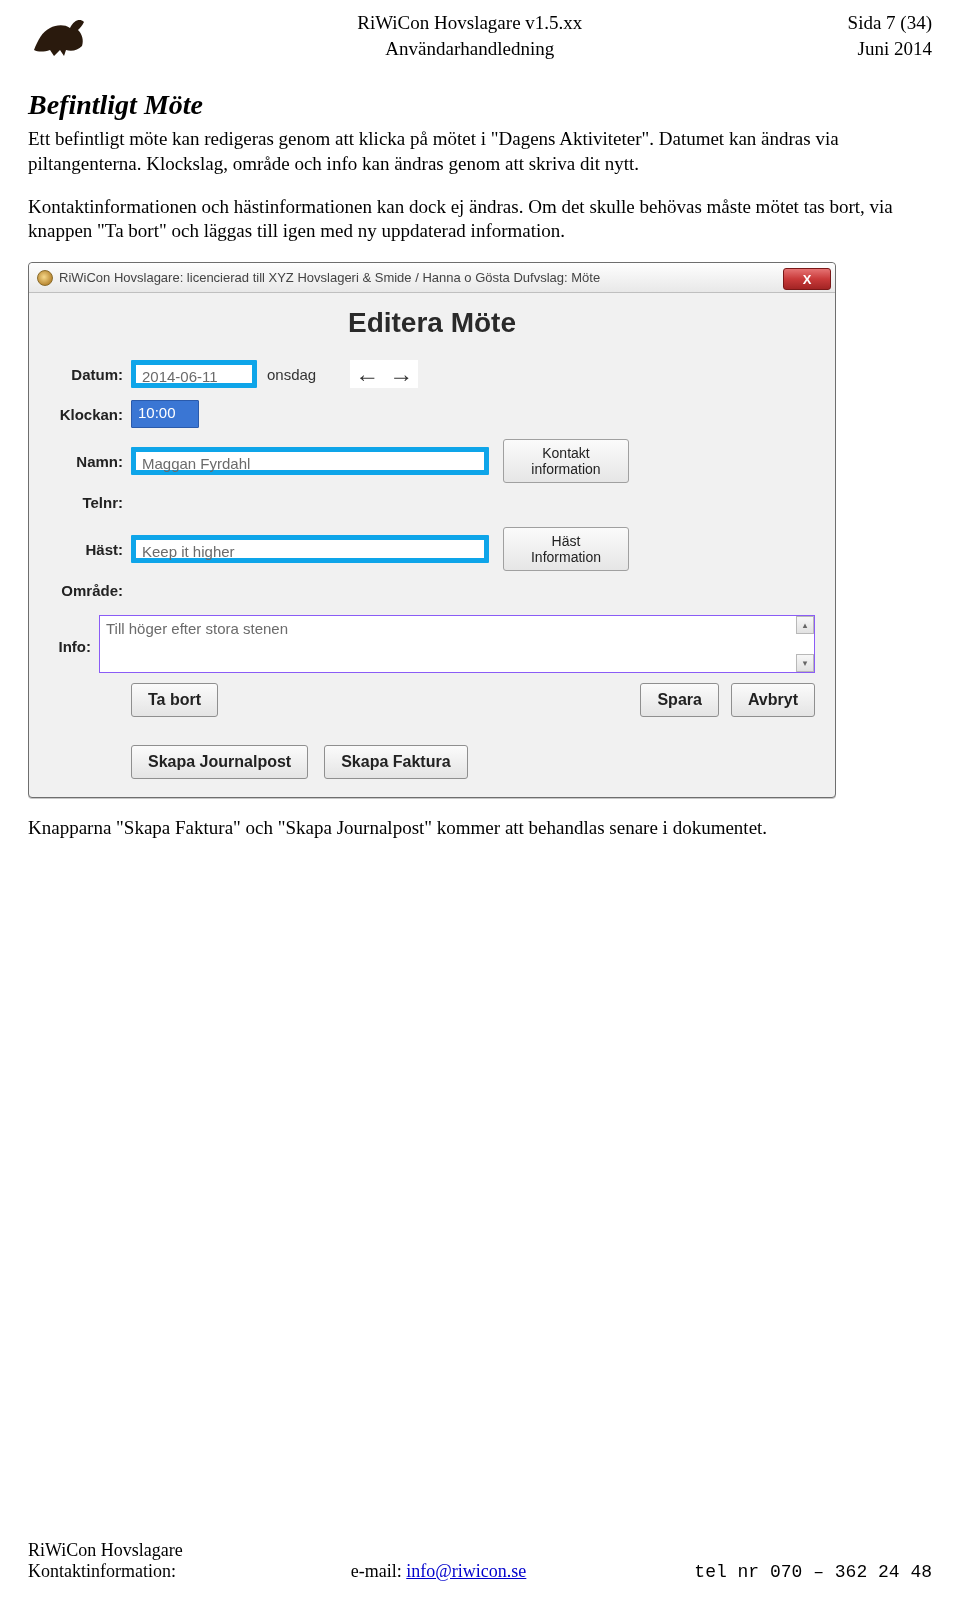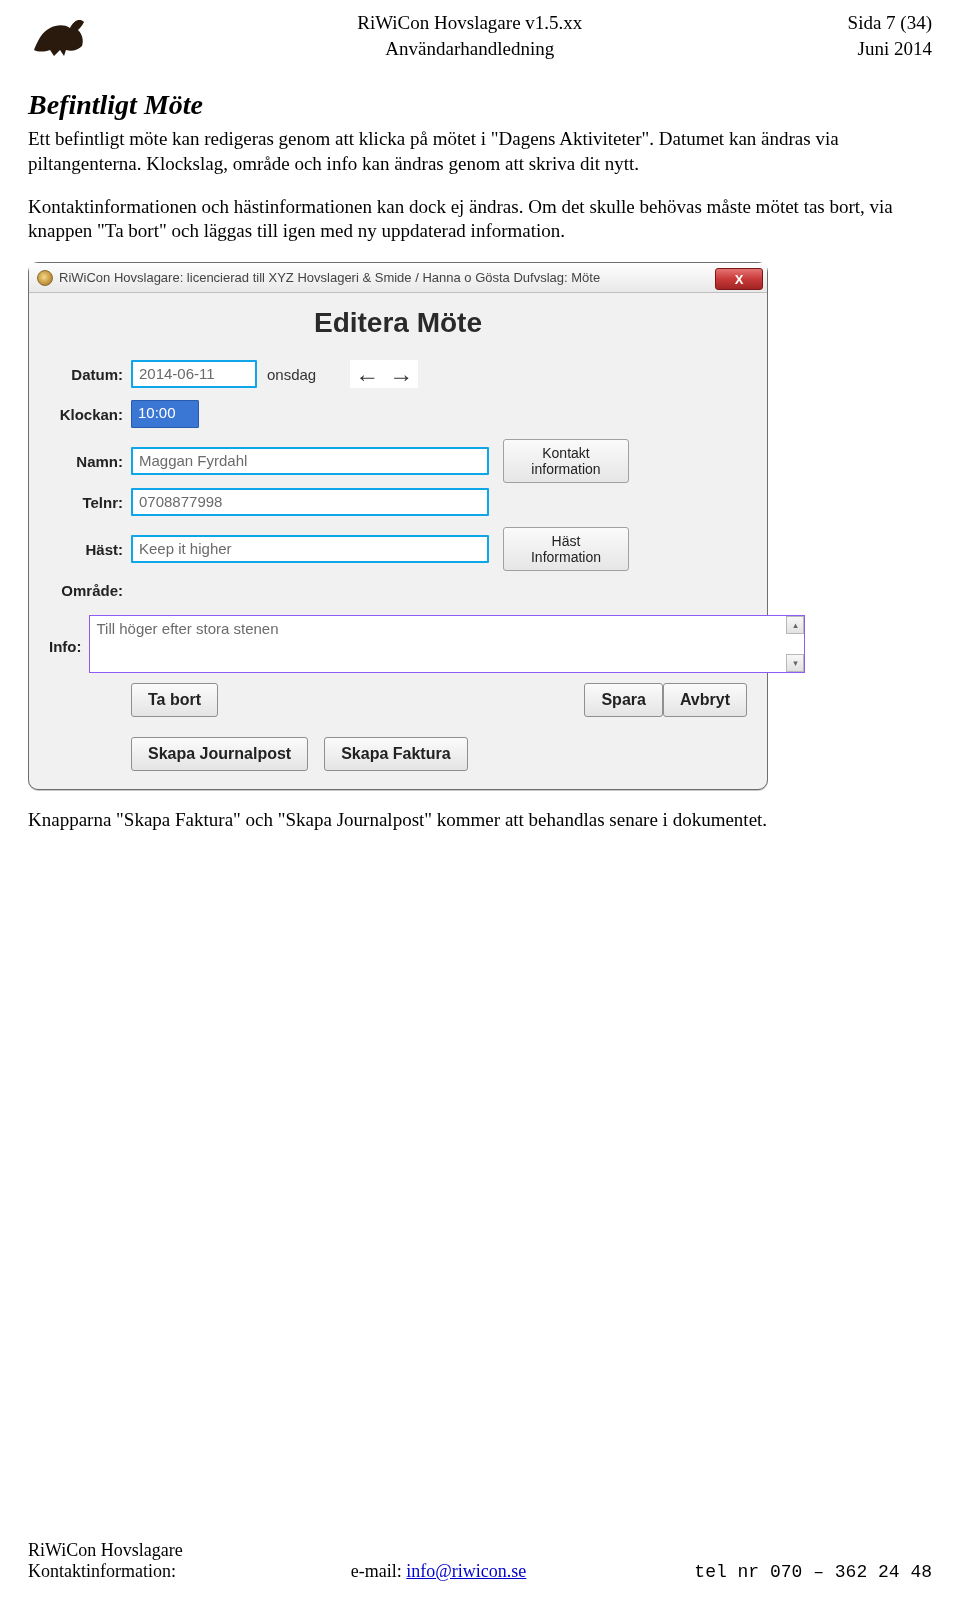--- a/index.html
+++ b/index.html
@@ -43,27 +43,27 @@
     font-style: italic;
     margin: 4px 0 6px 0;
   }
   .para {
     font-size: 19px;
     line-height: 1.3;
     margin-bottom: 18px;
   }
   
   .app-window {
-    width: 740px;
+    width: 808px;
     margin: 6px 0 18px 0;
     font-family: "Segoe UI", Tahoma, Arial, sans-serif;
     font-size: 14px;
     background: #f1f1f1;
     border: 1px solid #6e6e6e;
-    border-radius: 10px;
+    border-radius: 4px;
     box-shadow: 0 1px 0 #c8c8c8;
     color: #333;
   }
   .titlebar {
     display: flex;
     align-items: center;
     justify-content: space-between;
     background: linear-gradient(#fefefe,#e8e8e8);
     border-bottom: 1px solid #bfbfbf;
     border-radius: 4px 4px 0 0;
@@ -109,21 +109,21 @@
   .lbl {
     width: 82px;
     text-align: right;
     padding-right: 8px;
     font-size: 15px;
     color: #222;
     font-weight: bold;
   }
   .input {
     height: 28px;
-    border: 2px solid #0ea5e9;
+    border: 5px solid #0ea5e9;
     background: #fff;
     padding: 3px 6px;
     font-family: "Segoe UI", Tahoma, sans-serif;
     font-size: 15px;
     color: #6b6b6b;
     border-radius: 1px;
   }
   .input.selected {
     background: #3a76d4;
     color: #fff;
@@ -188,27 +188,27 @@
     background: linear-gradient(#fbfbfb,#e4e4e4);
     border-radius: 3px;
     font-family: "Segoe UI", Tahoma, sans-serif;
     font-size: 16px;
     font-weight: bold;
     color: #222;
     display: inline-flex; align-items: center; justify-content: center;
   }
   .button-row {
     display: flex;
-    gap: 0;
+    gap: 12px;
   }
   .button-row .spacer { flex: 1; }
   .button-row2 {
     display: flex;
     gap: 16px;
-    margin-top: 20px;
+    margin-top: 28px;
     padding-left: 82px;
   }
   
   .doc-footer {
     position: absolute;
     left: 28px; right: 28px; bottom: 22px;
     display: flex;
     justify-content: space-between;
     font-size: 18px;
   }
@@ -271,21 +271,20 @@
 
     <div class="form-row">
       <div class="lbl">Namn:</div>
       <div class="input wide">Maggan Fyrdahl</div>
       <div class="side-btn" style="white-space:pre-line;">Kontakt
 information</div>
     </div>
 
     <div class="form-row" style="margin-top:-6px;">
       <div class="lbl">Telnr:</div>
-      <div class="input wide">0708877998</div>
     </div>
 
     <div class="form-row" style="margin-top:8px;">
       <div class="lbl">Häst:</div>
       <div class="input wide">Keep it higher</div>
       <div class="side-btn" style="white-space:pre-line;">Häst
 Information</div>
     </div>
 
     <div class="form-row" style="margin-top:-6px;">

